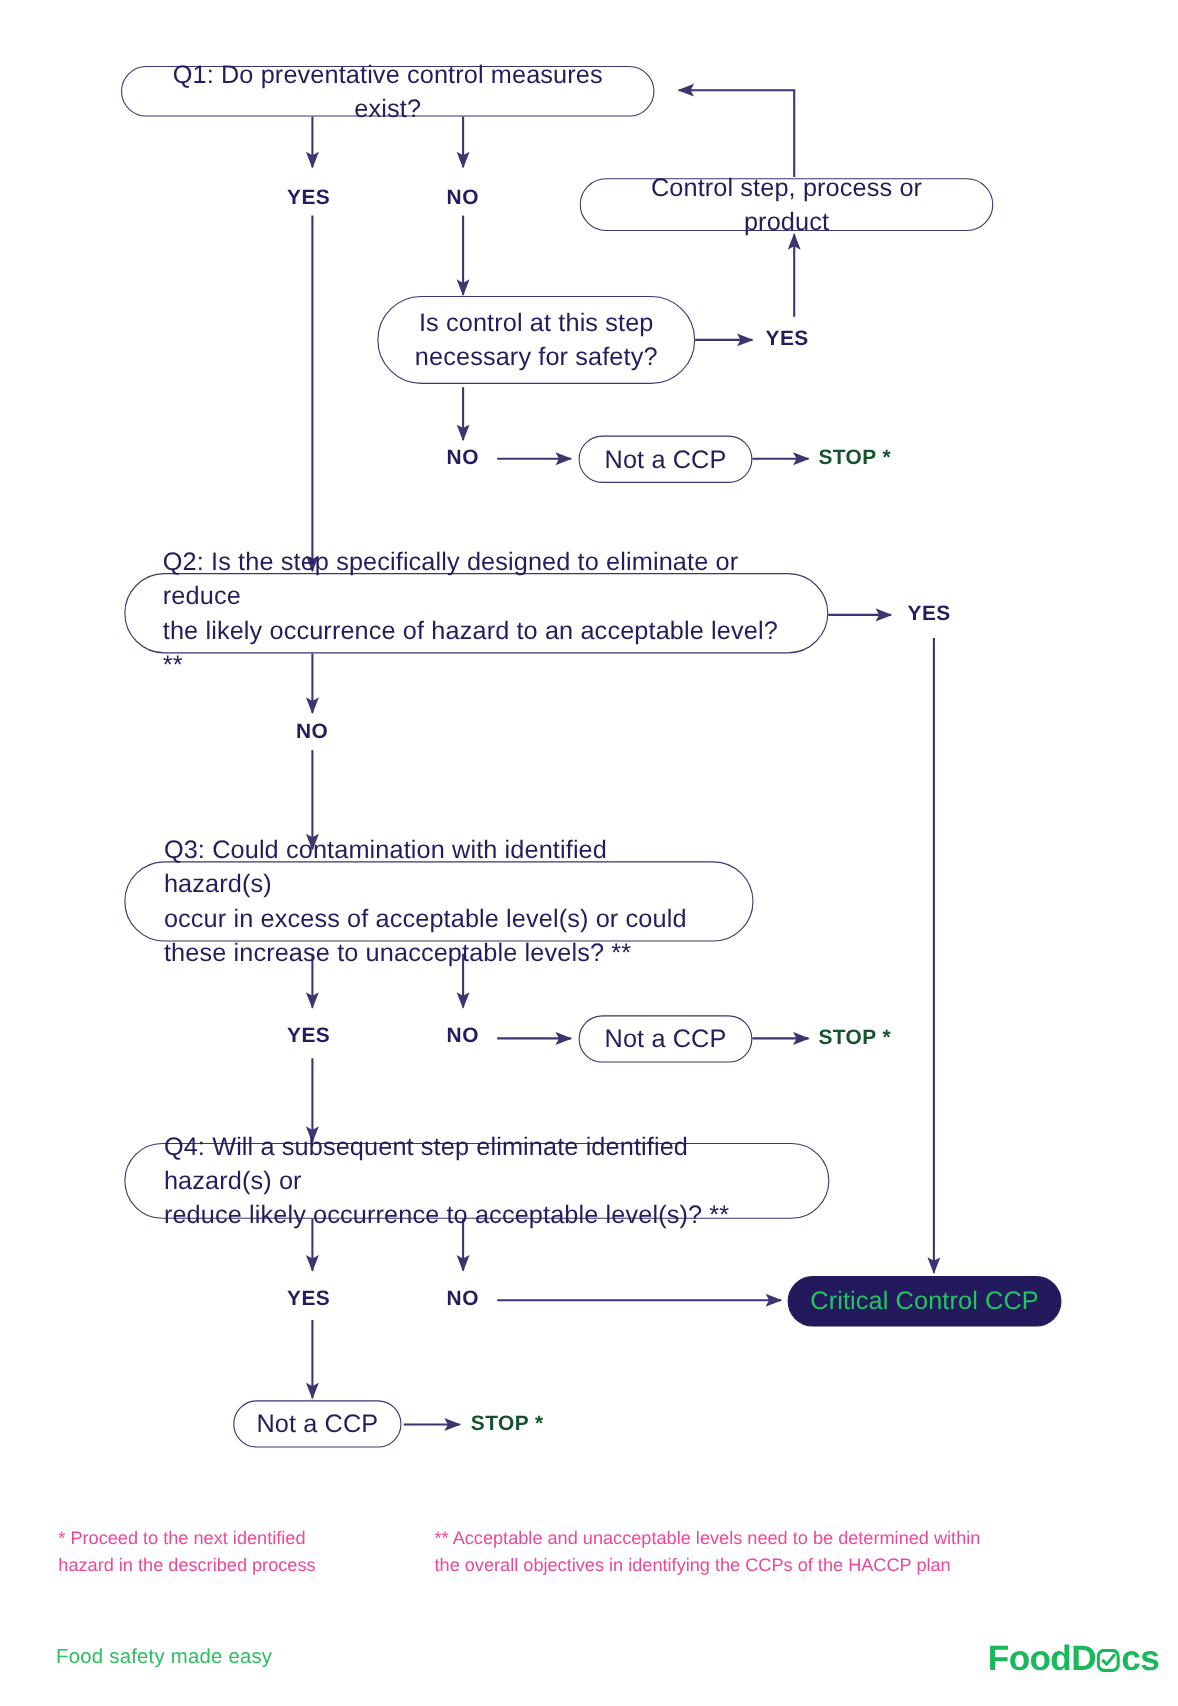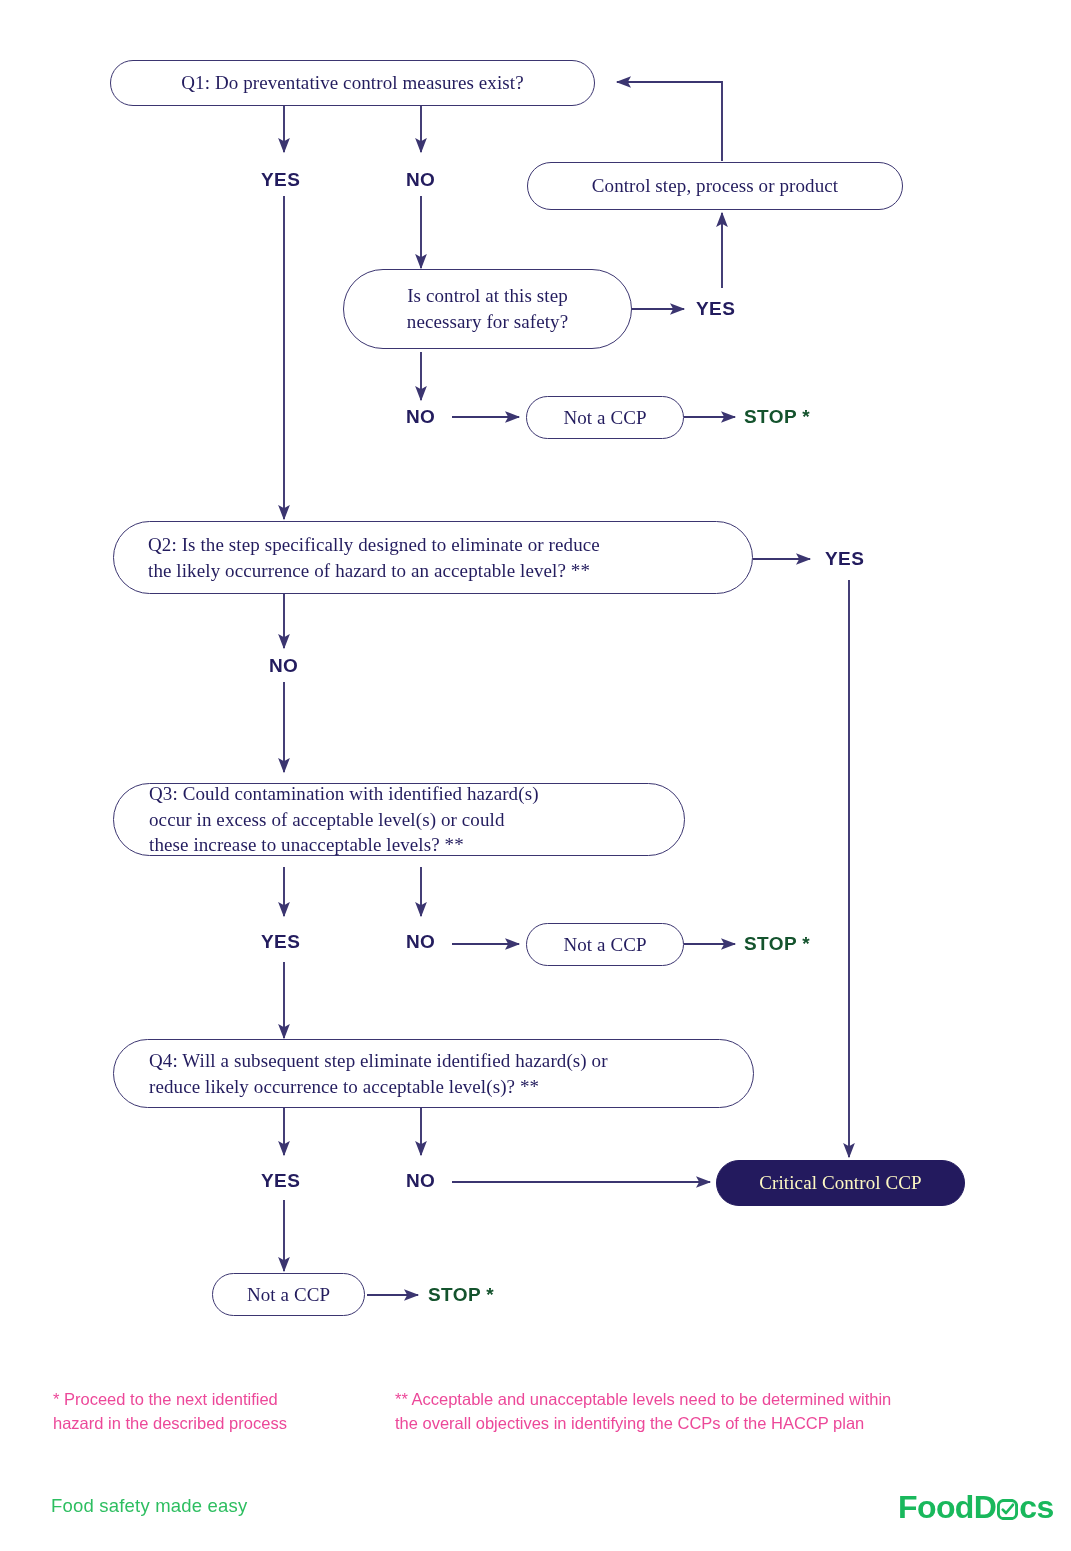--- a/index.html
+++ b/index.html
@@ -17,32 +17,31 @@
 
   .node{
     position:absolute;
     box-sizing:border-box;
     border:1.6px solid #3b3570;
     border-radius:999px;
     background:#ffffff;
     display:flex;
     align-items:center;
     color:#231c5e;
-    font-size:19px;
+    font-size:23px;
     line-height:1.35;
     letter-spacing:.1px;
     white-space:pre-line;
-    font-family:Liberation Serif, serif;
   }
   .node.center{justify-content:center;text-align:center;}
   .node.left{justify-content:flex-start;text-align:left;}
   .node.filled{
     background:#231a5e;
     border-color:#231a5e;
-    color:#fef9c3;
+    color:#22c55e;
   }
 
   .lbl{
     position:absolute;
     font-weight:bold;
     font-size:19px;
     letter-spacing:.4px;
     color:#231c5e;
     white-space:nowrap;
   }

